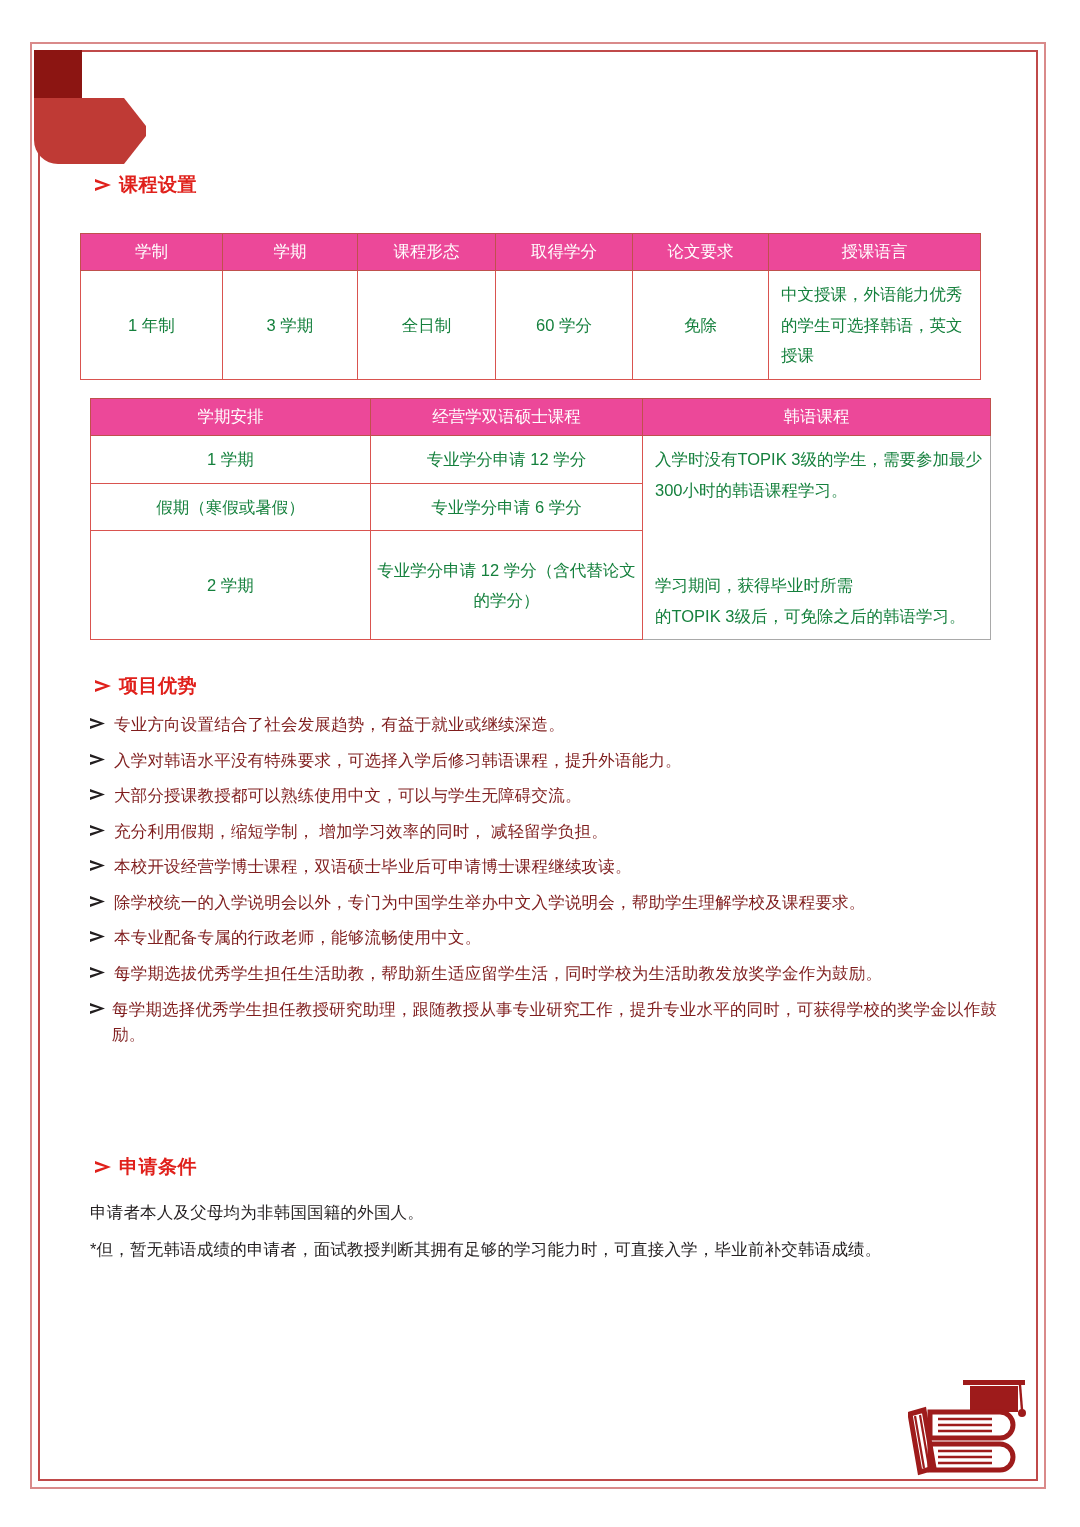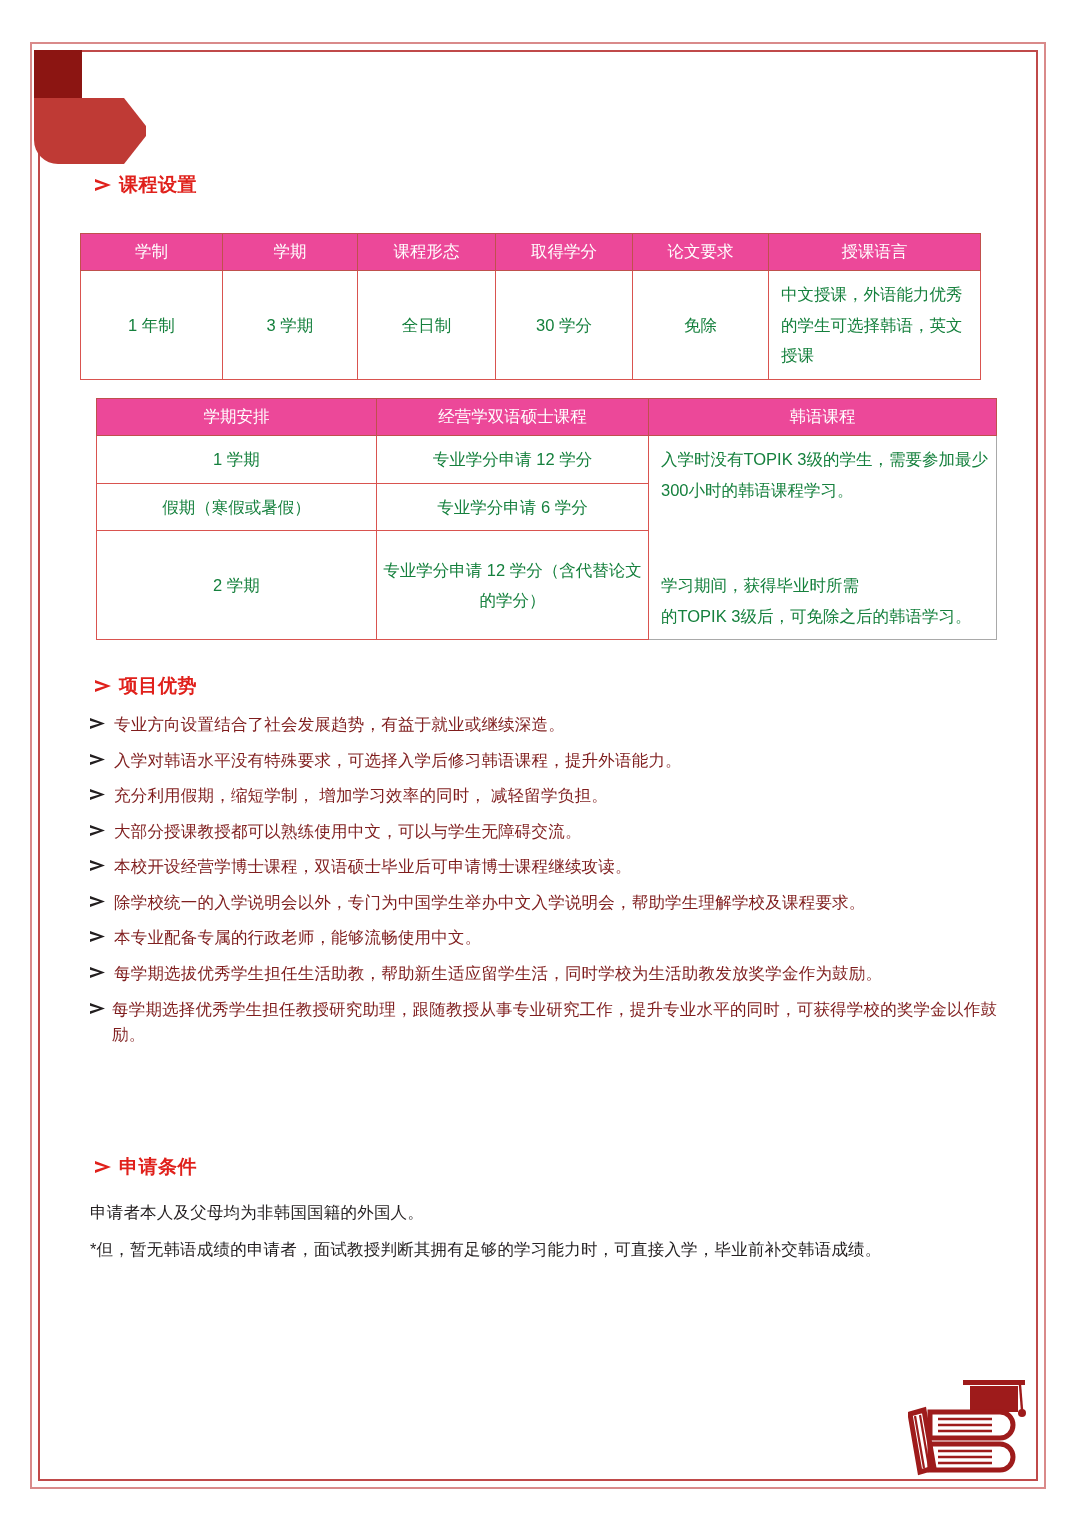--- a/index.html
+++ b/index.html
@@ -101,21 +101,21 @@
   }
   td.cell-left {
     text-align: left !important;
     padding-left: 12px !important;
     border-color: #a9a9a9 !important;
     border-left-color: #d9534f !important;
     line-height: 1.95;
   }
 
   #table-curriculum { left: 80px; top: 233px; width: 900px; }
-  #table-semester   { left: 96px; top: 398px; width: 900px; border-radius: 24px; }
+  #table-semester   { left: 90px; top: 398px; width: 900px; border-radius: 24px; }
 
   
   .bullet-list {
     position: absolute;
     left: 90px;
     width: 910px;
   }
   .bullet-item {
     display: flex;
     align-items: flex-start;
@@ -196,21 +196,21 @@
         <th>取得学分</th>
         <th>论文要求</th>
         <th>授课语言</th>
       </tr>
     </thead>
     <tbody>
       <tr>
         <td>1 年制</td>
         <td>3 学期</td>
         <td>全日制</td>
-        <td>30 学分</td>
+        <td>60 学分</td>
         <td>免除</td>
         <td class="cell-left" style="border-color:#d9534f !important;">中文授课，外语能力优秀的学生可选择韩语，英文授课</td>
       </tr>
     </tbody>
   </table>
 
   <table class="doc-table" id="table-semester">
     <colgroup>
       <col style="width:280px">
         <col style="width:272px">
@@ -259,27 +259,27 @@
     <div class="bullet-item">
       <svg class="arrow-dark" viewBox="0 0 16 13">
           <path d="M0 1 L15 6.5 L0 12 L0 9.2 L9.5 6.5 L0 3.8 Z" fill="#231f20"></path>
         </svg>
       <span class="bullet-text">入学对韩语水平没有特殊要求，可选择入学后修习韩语课程，提升外语能力。</span>
     </div>
     <div class="bullet-item">
       <svg class="arrow-dark" viewBox="0 0 16 13">
           <path d="M0 1 L15 6.5 L0 12 L0 9.2 L9.5 6.5 L0 3.8 Z" fill="#231f20"></path>
         </svg>
+      <span class="bullet-text">大部分授课教授都可以熟练使用中文，可以与学生无障碍交流。</span>
+    </div>
+    <div class="bullet-item">
+      <svg class="arrow-dark" viewBox="0 0 16 13">
+          <path d="M0 1 L15 6.5 L0 12 L0 9.2 L9.5 6.5 L0 3.8 Z" fill="#231f20"></path>
+        </svg>
       <span class="bullet-text">充分利用假期，缩短学制， 增加学习效率的同时， 减轻留学负担。</span>
-    </div>
-    <div class="bullet-item">
-      <svg class="arrow-dark" viewBox="0 0 16 13">
-          <path d="M0 1 L15 6.5 L0 12 L0 9.2 L9.5 6.5 L0 3.8 Z" fill="#231f20"></path>
-        </svg>
-      <span class="bullet-text">大部分授课教授都可以熟练使用中文，可以与学生无障碍交流。</span>
     </div>
     <div class="bullet-item">
       <svg class="arrow-dark" viewBox="0 0 16 13">
           <path d="M0 1 L15 6.5 L0 12 L0 9.2 L9.5 6.5 L0 3.8 Z" fill="#231f20"></path>
         </svg>
       <span class="bullet-text">本校开设经营学博士课程，双语硕士毕业后可申请博士课程继续攻读。</span>
     </div>
     <div class="bullet-item">
       <svg class="arrow-dark" viewBox="0 0 16 13">
           <path d="M0 1 L15 6.5 L0 12 L0 9.2 L9.5 6.5 L0 3.8 Z" fill="#231f20"></path>

